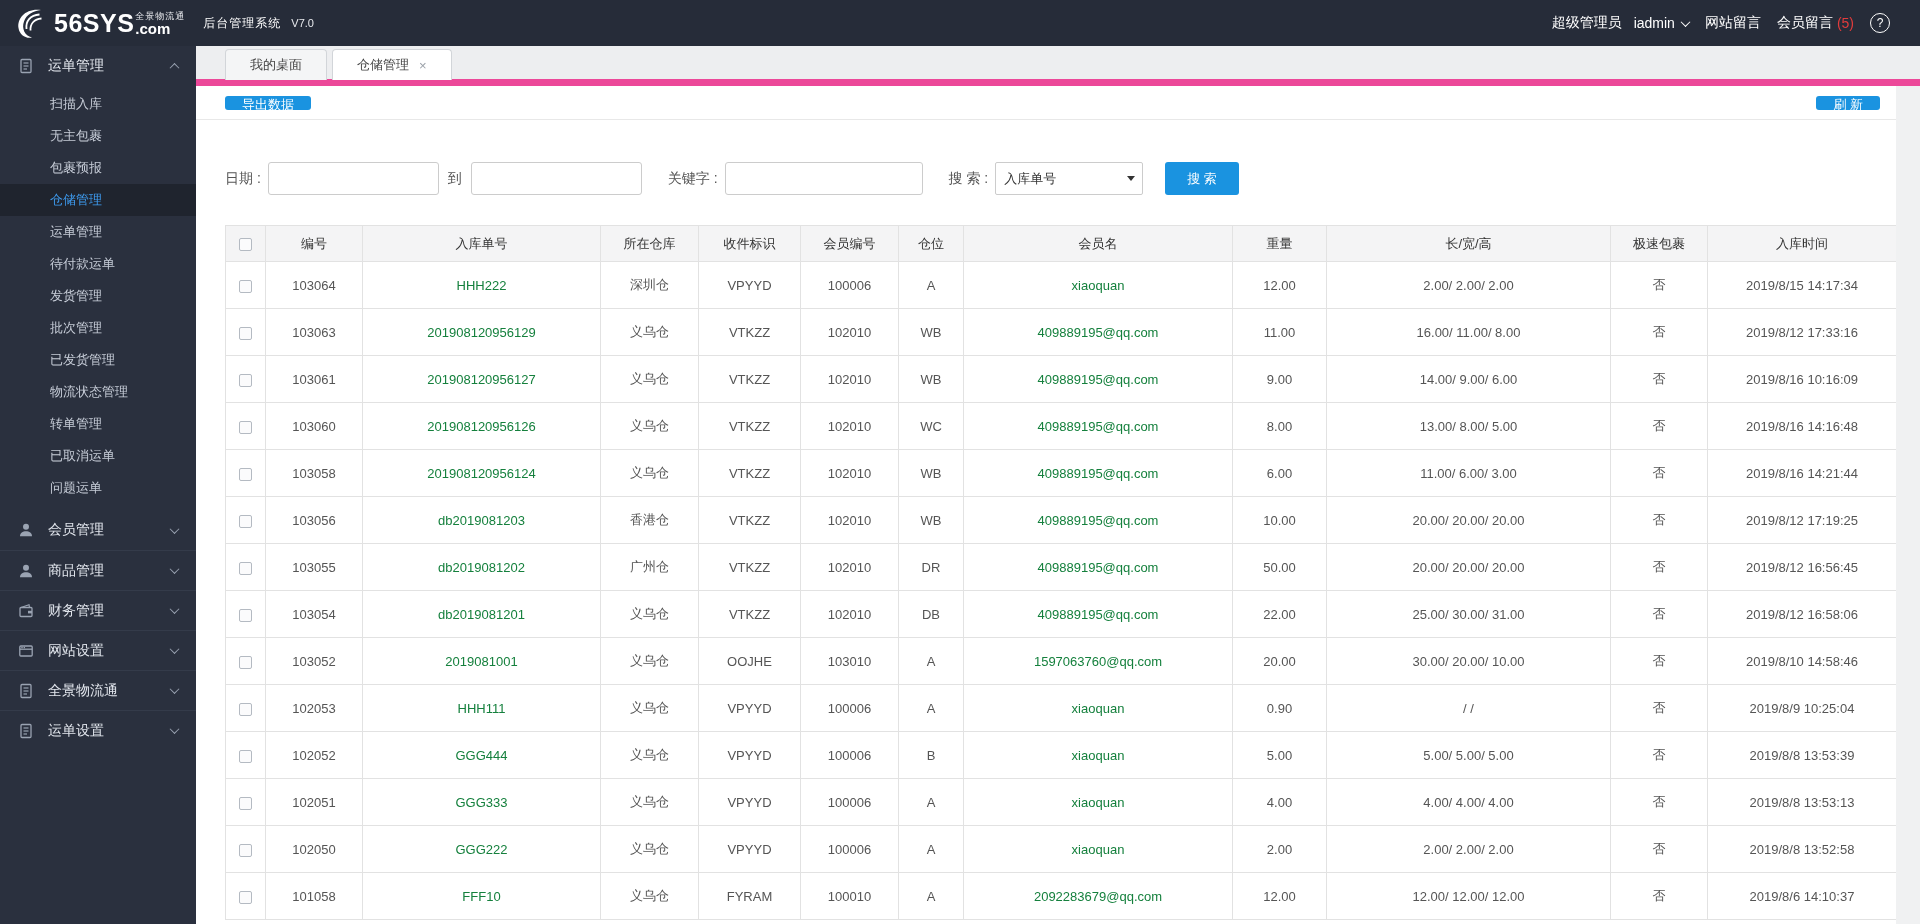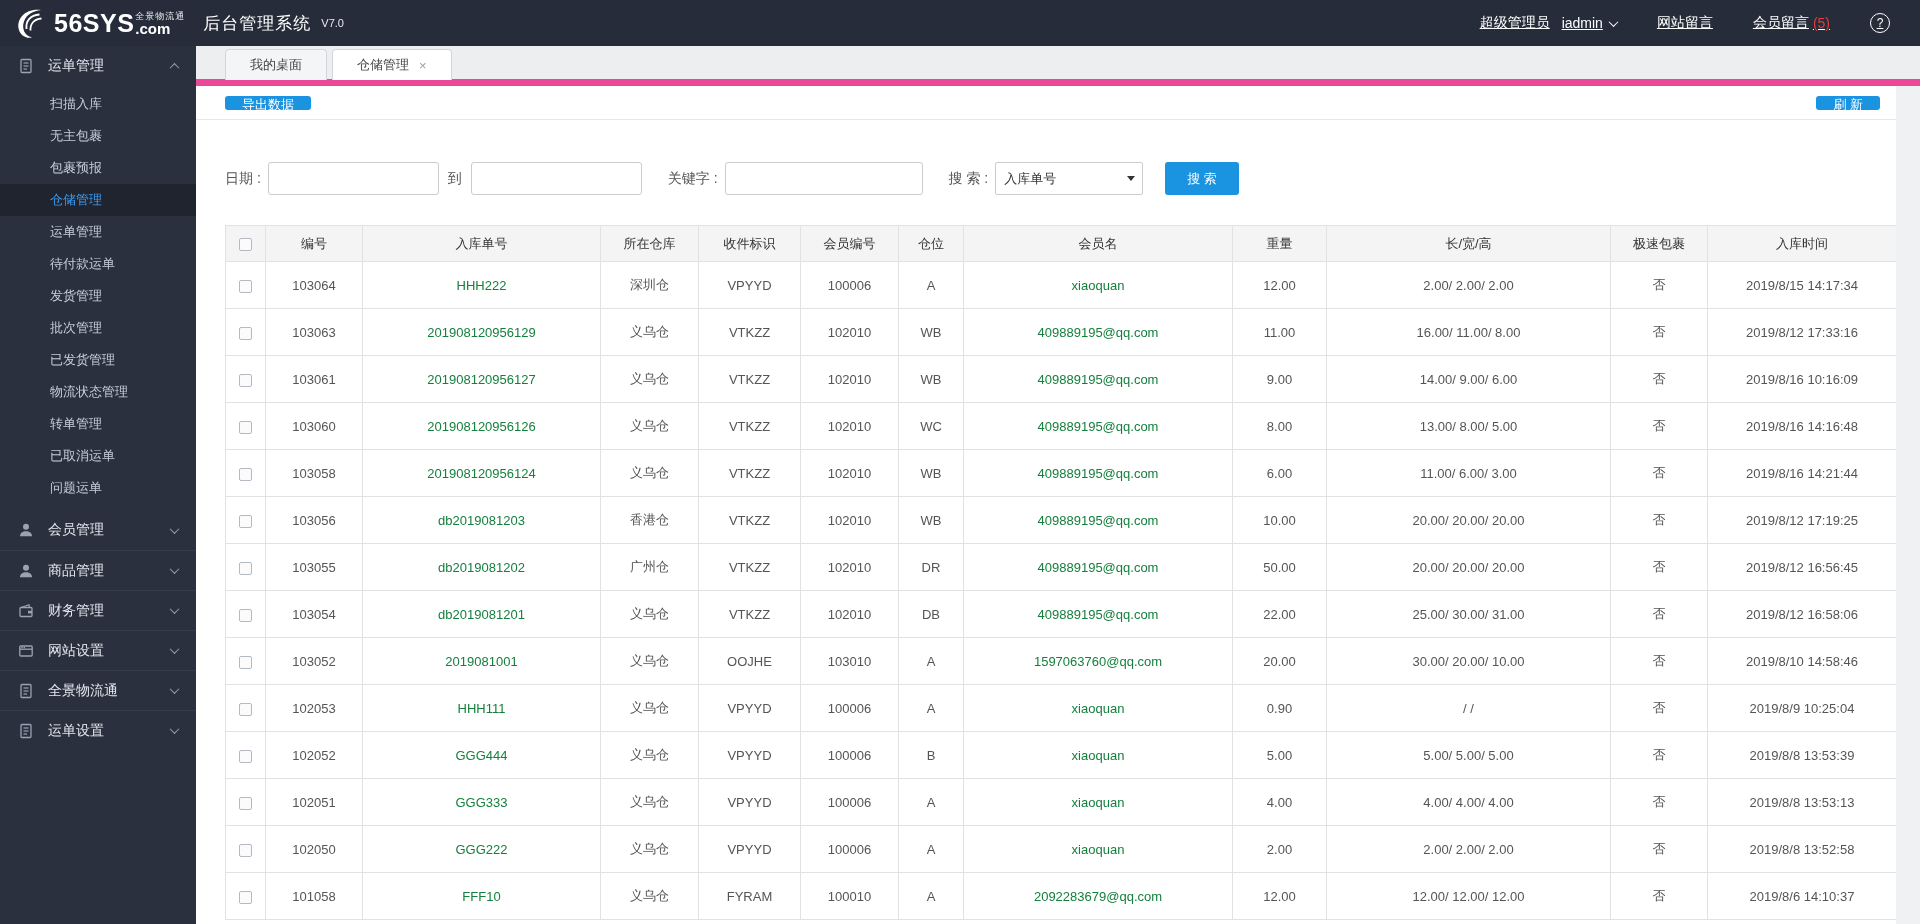--- a/index.html
+++ b/index.html
@@ -15,24 +15,24 @@
     background:#262c39; color:#fff; display:flex; align-items:center;
     z-index:10;
   }
   .logo-wrap{ display:flex; align-items:center; padding-left:12px; }
   .logo-swoosh{ width:36px; height:36px; margin-right:6px; }
   .brand{ display:flex; align-items:flex-end; line-height:1; }
   .brand-main{ font-size:25px; font-weight:bold; letter-spacing:0.5px; }
   .brand-col{ display:flex; flex-direction:column; align-items:flex-start; margin-left:1px; }
   .brand-sub{ font-size:9px; color:#e8eaee; letter-spacing:1px; }
   .brand-com{ font-size:15px; font-weight:bold; }
-  .app-title{ font-size:17px; margin-left:18px; letter-spacing:1px; }
+  .app-title{ font-size:12px; margin-left:18px; letter-spacing:1px; }
   .version{ font-size:11px; margin-left:10px; color:#e8eaee; }
   .topbar-right{ margin-left:auto; display:flex; align-items:center; padding-right:30px; }
-  .tb-item{ margin-left:40px; font-size:14px; display:flex; align-items:center; cursor:pointer;text-decoration:underline; }
+  .tb-item{ margin-left:16px; font-size:14px; display:flex; align-items:center; cursor:pointer; }
   .tb-item .chev{ margin-left:7px; }
   .count-red{ color:#e23c3c; margin-left:4px; }
   .help-circle{
     width:20px; height:20px; border:1.5px solid #fff; border-radius:50%;
     display:flex; align-items:center; justify-content:center;
     font-size:12px; color:#fff;
   }
   
   .chev{ display:inline-block; width:7px; height:7px;
     border-right:1.6px solid #98a1b0; border-bottom:1.6px solid #98a1b0; }

